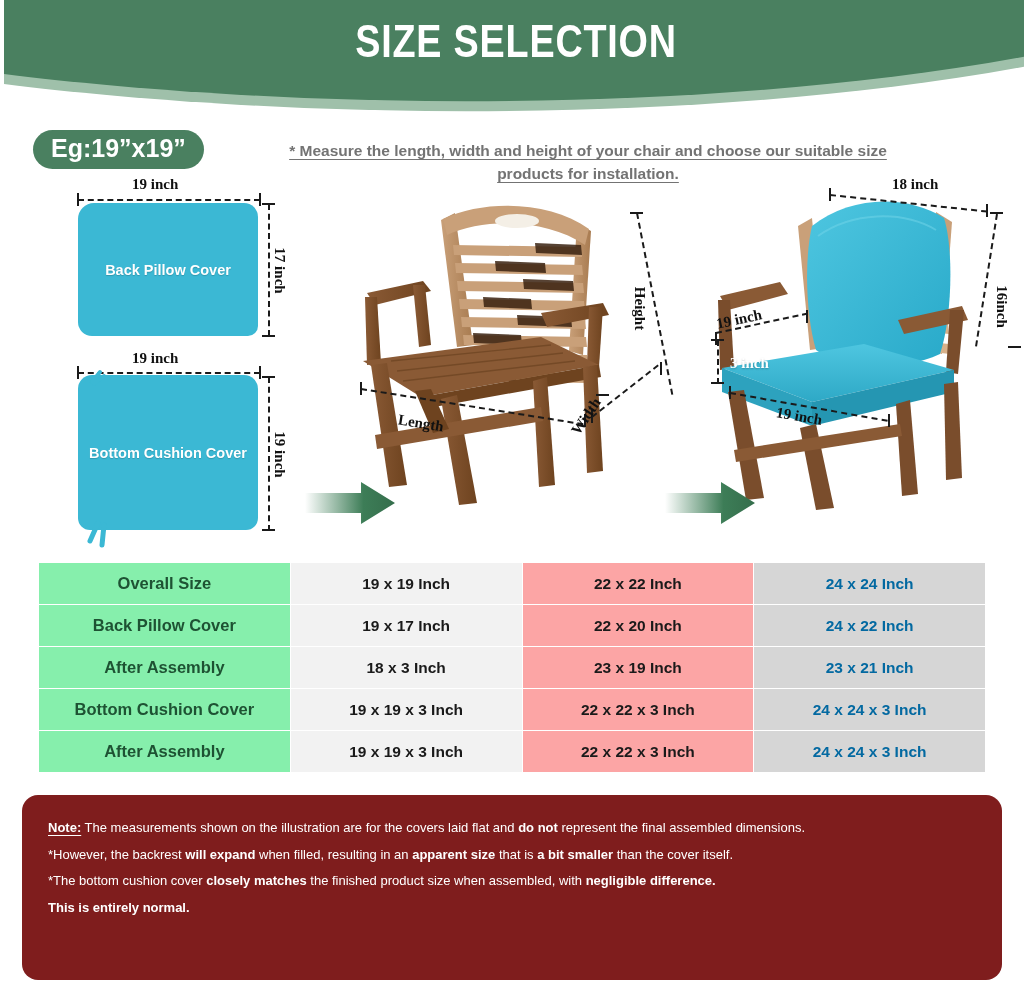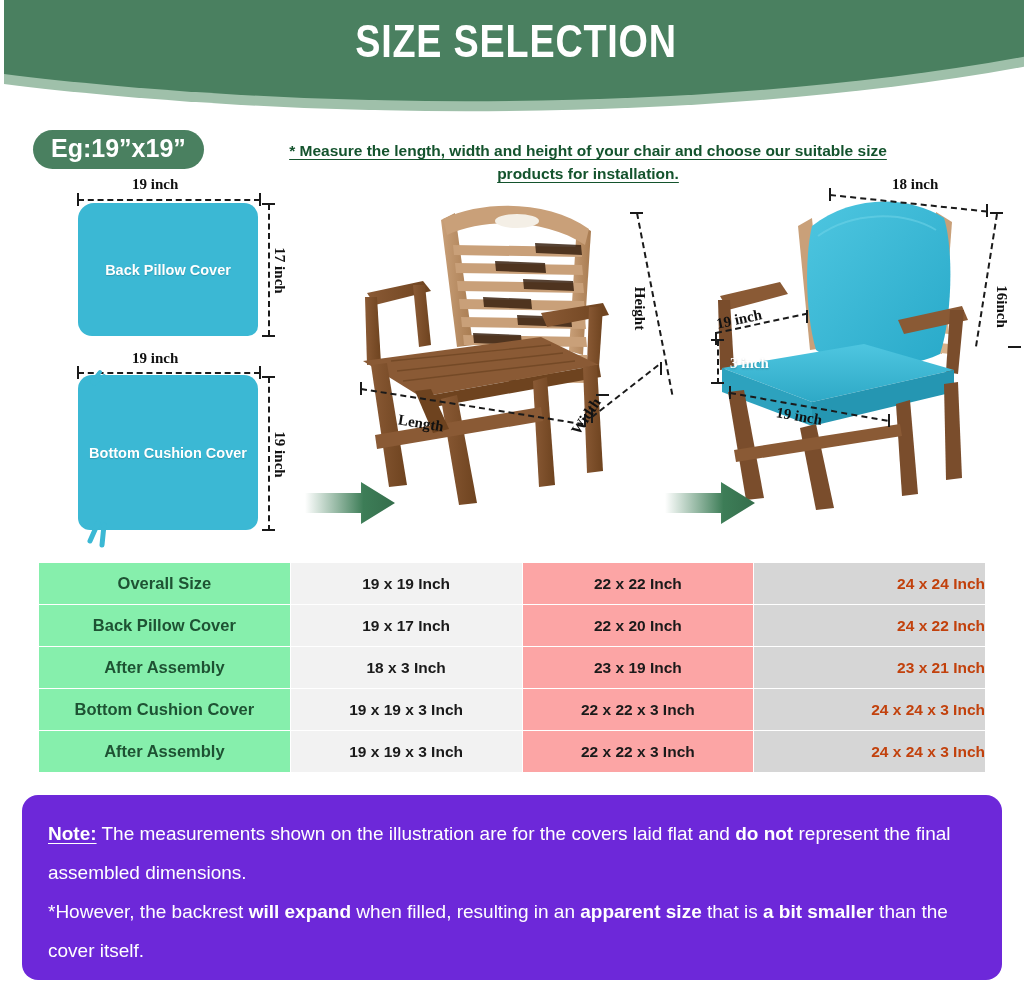--- a/index.html
+++ b/index.html
@@ -41,21 +41,21 @@
     font-weight: bold;
     line-height: 1;
   }
 
   
   .instruction {
     position: absolute;
     left: 258px; top: 139px;
     width: 660px;
     text-align: center;
-    color: #14532d;
+    color: #737373;
     font-size: 15.5px;
     font-weight: bold;
     line-height: 1.5;
     text-decoration: underline;
     text-underline-offset: 3px;
   }
 
   
   .cushion {
     position: absolute;
@@ -120,32 +120,32 @@
     font-weight: bold;
   }
   .size-table td.label-cell {
     width: 252px;
     background: #86efac;
     color: #1e5233;
     font-size: 16.5px;
   }
   .size-table td.v1 { width: 232px; background: #f2f2f2; color: #1a1a1a; }
   .size-table td.v2 { width: 232px; background: #fca5a5; color: #1a1a1a; }
-  .size-table td.v3 { width: 232px; background: #d6d6d6; color: #c2410c; text-align: right; }
+  .size-table td.v3 { width: 232px; background: #d6d6d6; color: #0369a1; }
 
   
   .note-box {
     position: absolute;
     left: 22px; top: 795px;
     width: 980px; height: 185px;
-    background: #6d28d9;
+    background: #7f1d1d;
     border-radius: 16px;
     padding: 20px 26px;
     color: #ffffff;
-    font-size: 19px;
+    font-size: 13px;
     line-height: 2.05;
   }
   .note-box b { font-weight: bold; }
   .note-lead { font-weight: bold; text-decoration: underline; text-underline-offset: 3px; }
   .note-line { white-space: normal; }
 </style>
 </head>
 <body>
 
 <div class="header">

